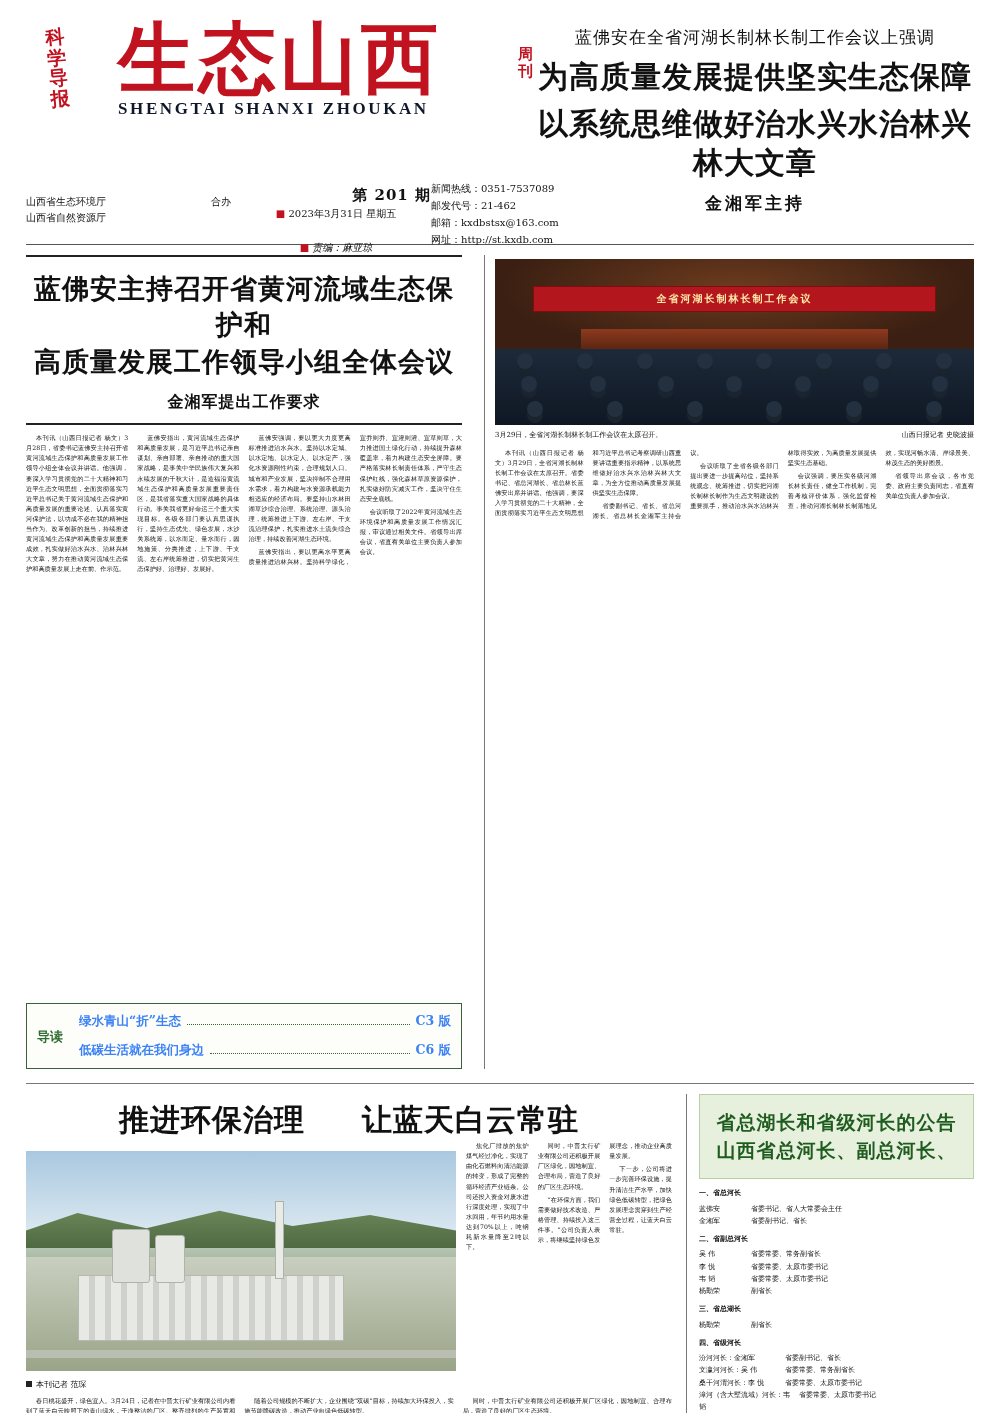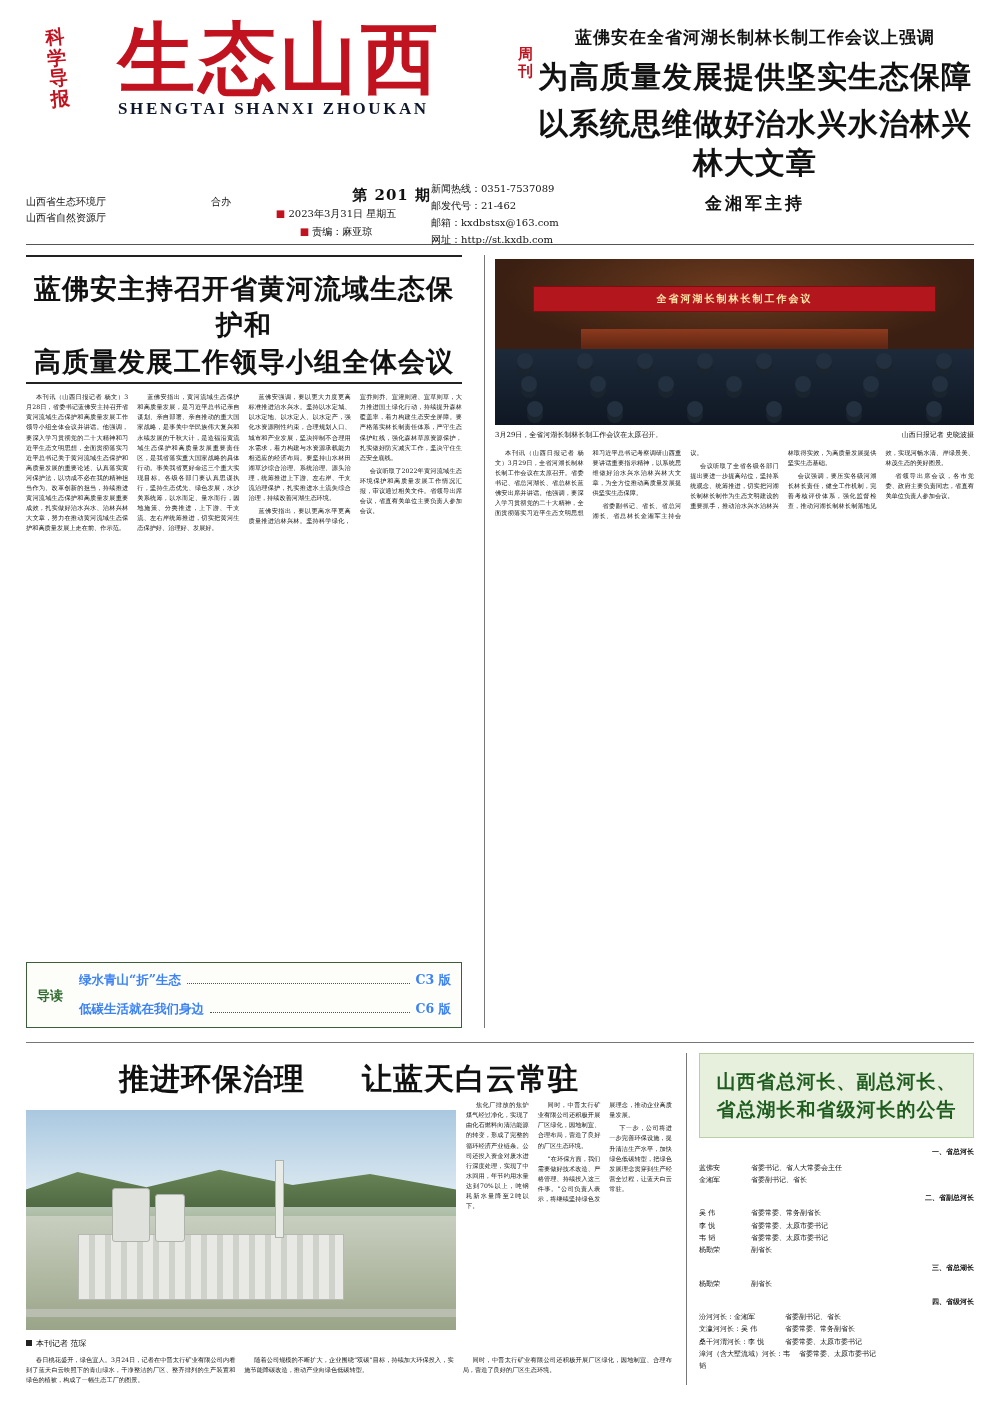--- a/index.html
+++ b/index.html
@@ -34,49 +34,49 @@
     position:absolute; right:-16px; bottom:40px;
     font-size:15px; color:#c1121f; font-weight:bold;
     line-height:1.1; width:16px;
   }
   .pinyin {
     color:#0f172a; font-size:17px; letter-spacing:2.6px;
     font-family:"Liberation Serif", serif; font-weight:bold;
     margin-top:4px;
   }
   .head-right { flex:1; padding-left:18px; text-align:center; }
-  .hr-kicker { font-size:17px; font-weight:bold; letter-spacing:1px; margin-top:8px; }
+  .hr-kicker { font-size:17px; font-weight:normal; letter-spacing:1px; margin-top:8px; }
   .hr-main {
     font-size:30px; font-weight:bold; letter-spacing:1px;
     line-height:1.3; margin-top:8px;
   }
   .hr-sub { font-size:17px; font-weight:bold; margin-top:10px; letter-spacing:3px; }
 
   
   .infobar { display:flex; margin-top:4px; height:72px; }
   .info-left { width:215px; font-size:10px; line-height:1.55; padding-top:22px; }
   .info-left .l1, .info-left .l2 { display:block; }
   .info-left .heban { float:right; margin-right:10px; }
   .info-mid { width:190px; text-align:center; padding-top:14px; }
   .issue { font-size:15px; font-weight:bold; letter-spacing:1px;text-align:right; }
   .date { font-size:10px; margin-top:2px; }
   .date .sq { color:#c1121f; }
-  .editor { font-size:10px; margin-top:4px; }
+  .editor { font-size:10px; margin-top:20px;font-style:italic; }
   .info-right { width:180px; font-size:10px; line-height:1.7; padding-top:8px; }
   .masthead-rule { border-bottom:1px solid #555; }
 
   
   .cols { display:flex; margin-top:10px; }
   .left-col { width:448px; padding-right:12px; }
   .divider-v { width:1px; background:#777; margin:0 10px; }
   .right-col { flex:1; }
 
   .headline-box {
     border-top:2px solid #222; border-bottom:2px solid #222;
-    padding:14px 4px 2px 4px; text-align:center; margin-bottom:8px;
+    padding:14px 4px 10px 4px; text-align:center; margin-bottom:8px;
   }
   .headline-box .h1 {
     font-size:27px; font-weight:bold; line-height:1.35; letter-spacing:1px;
   }
   .headline-box .h2 { font-size:16px; font-weight:bold; margin-top:12px; letter-spacing:1px; }
 
   .body-text {
     font-size:6.2px; line-height:1.62; text-align:justify;
     column-count:4; column-gap:9px; column-rule:0;
     height:560px; overflow:hidden;
@@ -160,21 +160,21 @@
 
   .byline { font-size:8px; margin-top:8px; }
   .byline .blk { display:inline-block; width:6px; height:6px; background:#222; margin-right:4px; }
 
   .br-title {
     background:#e6f0dc; border:1px solid #b9cfa5; color:#1f5c1f;
     font-size:19px; font-weight:bold; text-align:center; padding:14px 6px;
     line-height:1.45; letter-spacing:1px;
   }
   .br-body { font-size:7px; line-height:1.75; margin-top:8px; }
-  .br-body .sec { font-weight:bold; margin:6px 0 3px 0;text-align:right; }
+  .br-body .sec { font-weight:bold; margin:6px 0 3px 0; }
   .br-body .row { display:flex; }
   .br-body .row .nm { width:52px; }
   .br-body .row .ttl { flex:1; }
 
   .bot-cols { font-size:6.2px; line-height:1.62; text-align:justify; column-count:3; column-gap:9px; }
   .bot-cols p { margin:0 0 3px 0; text-indent:1.6em; }
   .clear { clear:both; }
 </style>
 </head>
 <body>
@@ -217,20 +217,21 @@
     </div>
   </div>
   <div class="masthead-rule"></div>
 
   <div class="cols">
 
     <div class="left-col">
       <div class="headline-box">
         <div class="h1">蓝佛安主持召开省黄河流域生态保护和</div>
         <div class="h1">高质量发展工作领导小组全体会议</div>
+        <div class="h2">金湘军提出工作要求</div>
       </div>
       <div class="body-text">
         <p>本刊讯（山西日报记者 杨文）3月28日，省委书记蓝佛安主持召开省黄河流域生态保护和高质量发展工作领导小组全体会议并讲话。他强调，要深入学习贯彻党的二十大精神和习近平生态文明思想，全面贯彻落实习近平总书记关于黄河流域生态保护和高质量发展的重要论述、认真落实黄河保护法，以功成不必在我的精神担当作为、改革创新的担当，持续推进黄河流域生态保护和高质量发展重要成效，扎实做好治水兴水、治林兴林大文章，努力在推动黄河流域生态保护和高质量发展上走在前、作示范。</p>
         <p>蓝佛安指出，黄河流域生态保护和高质量发展，是习近平总书记亲自谋划、亲自部署、亲自推动的重大国家战略，是事关中华民族伟大复兴和永续发展的千秋大计，是造福沿黄流域生态保护和高质量发展重要责任区，是我省落实重大国家战略的具体行动。事关我省更好命运三个重大实现目标。各级各部门要认真思谋执行，坚持生态优先、绿色发展，水沙关系统筹，以水而定、量水而行，因地施策、分类推进，上下游、干支流、左右岸统筹推进，切实把黄河生态保护好、治理好、发展好。</p>
         <p>蓝佛安强调，要以更大力度更高标准推进治水兴水。坚持以水定城、以水定地、以水定人、以水定产，强化水资源刚性约束，合理规划人口、城市和产业发展，坚决抑制不合理用水需求，着力构建与水资源承载能力相适应的经济布局。要坚持山水林田湖草沙综合治理、系统治理、源头治理，统筹推进上下游、左右岸、干支流治理保护，扎实推进水土流失综合治理，持续改善河湖生态环境。</p>
         <p>蓝佛安指出，要以更高水平更高质量推进治林兴林。坚持科学绿化，宜乔则乔、宜灌则灌、宜草则草，大力推进国土绿化行动，持续提升森林覆盖率，着力构建生态安全屏障。要严格落实林长制责任体系，严守生态保护红线，强化森林草原资源保护，扎实做好防灾减灾工作，坚决守住生态安全底线。</p>
         <p>会议听取了2022年黄河流域生态环境保护和高质量发展工作情况汇报，审议通过相关文件。省领导出席会议，省直有关单位主要负责人参加会议。</p>
       </div>
 
       <div class="guide">
@@ -340,22 +341,22 @@
 
         <p>随着公司规模的不断扩大，企业围绕“双碳”目标，持续加大环保投入，实施节能降碳改造，推动产业向绿色低碳转型。</p>
 
         <p>同时，中晋太行矿业有限公司还积极开展厂区绿化，因地制宜、合理布局，营造了良好的厂区生态环境。</p>
 
       </div>
     </div>
 
     <div class="bot-right">
       <div class="br-title">
+        <div>省总湖长和省级河长的公告</div>
         <div>山西省总河长、副总河长、</div>
-        <div>省总湖长和省级河长的公告</div>
       </div>
       <div class="br-body">
 
         <div class="sec">一、省总河长</div>
         <div class="row">
             <span class="nm">蓝佛安</span>
             <span class="ttl">省委书记、省人大常委会主任</span>
           </div>
         <div class="row">
             <span class="nm">金湘军</span>

